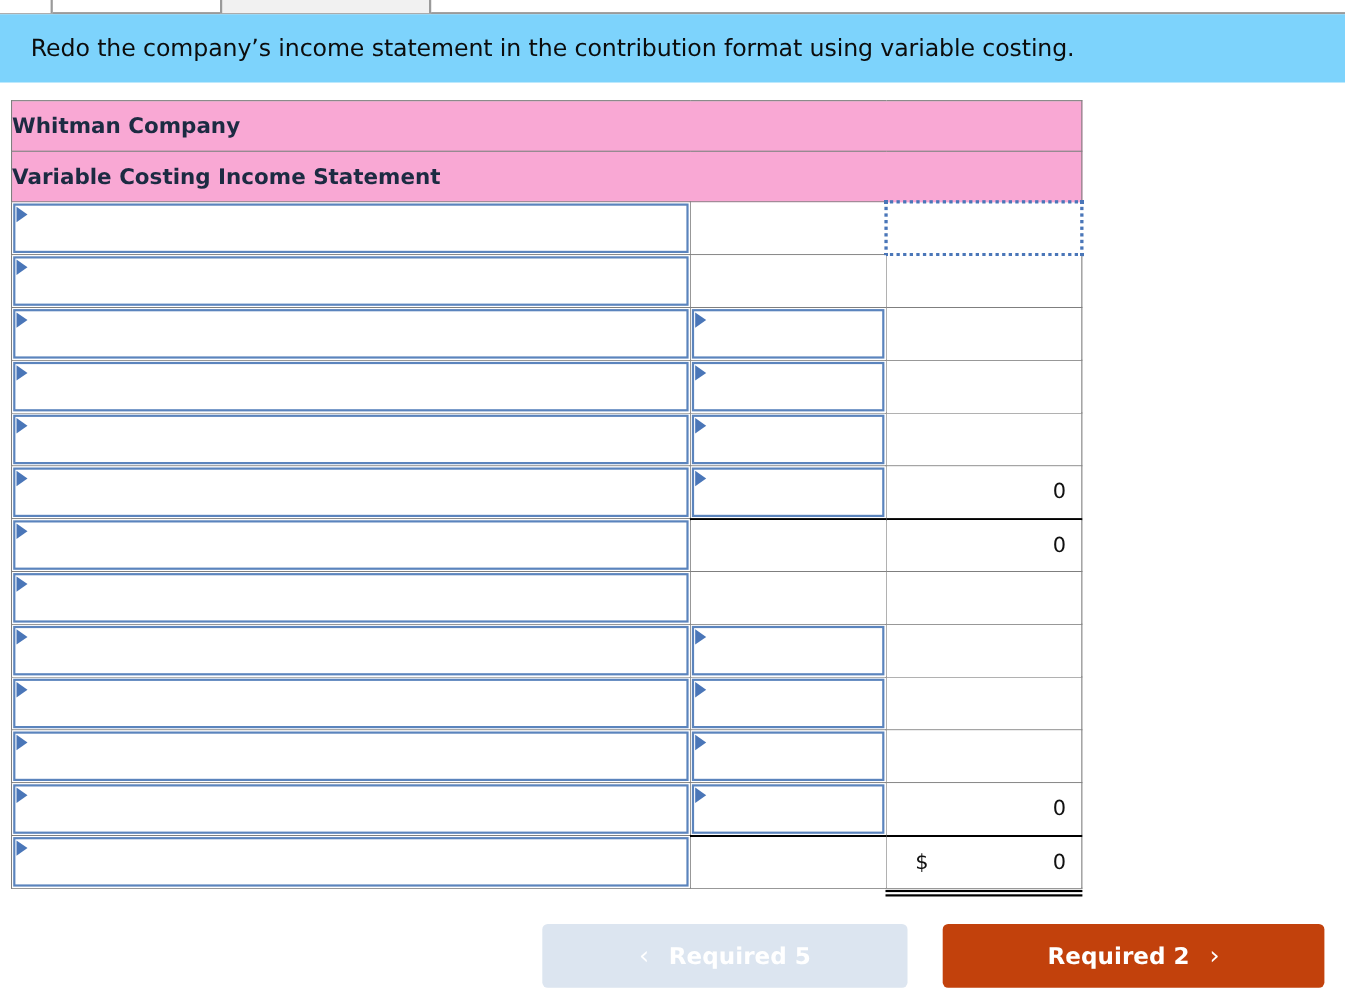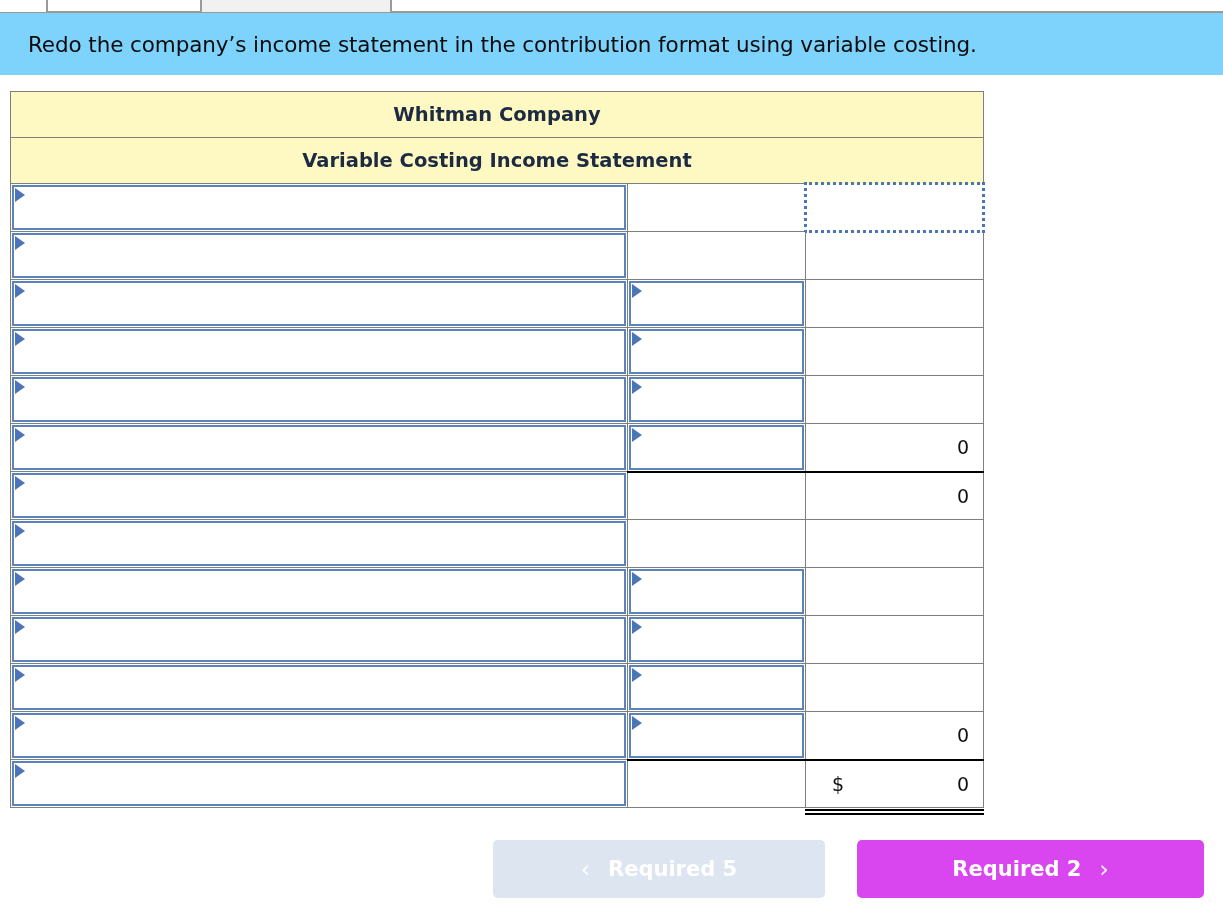--- a/index.html
+++ b/index.html
@@ -60,24 +60,24 @@
     table-layout: fixed;
   }
   table.sheet td { padding: 0; }
 
   col.c-label { width: 617px; }
   col.c-mid   { width: 178px; }
   col.c-val   { width: 178px; }
 
   
   .hdr-cell {
-    background: #fef9c3;
+    background: #f9a8d4;
     border: 1px solid #7f7f7f;
     height: 46px;
-    text-align: center;
+    text-align: left;
     vertical-align: middle;
     font-weight: bold;
     font-size: 19.5px;
     color: #1c2b42;
   }
   .hdr-cell.second { height: 46px; margin-left: 12px; }
 
   
   .cell {
     height: 48px;
@@ -174,21 +174,21 @@
   }
   .nav-btn.prev {
     left: 493px; top: 0;
     width: 332px;
     background: #dce5f0;
     color: #ffffff;
   }
   .nav-btn.next {
     left: 857px; top: 0;
     width: 347px;
-    background: #d946ef;
+    background: #c2410c;
     color: #ffffff;
   }
   .chev { font-size: 23px; font-weight: normal; line-height: 1; }
 </style>
 </head>
 <body>
 
 <div class="chrome-strip">
   <div class="chrome-tab-a"></div>
   <div class="chrome-tab-b"></div>

